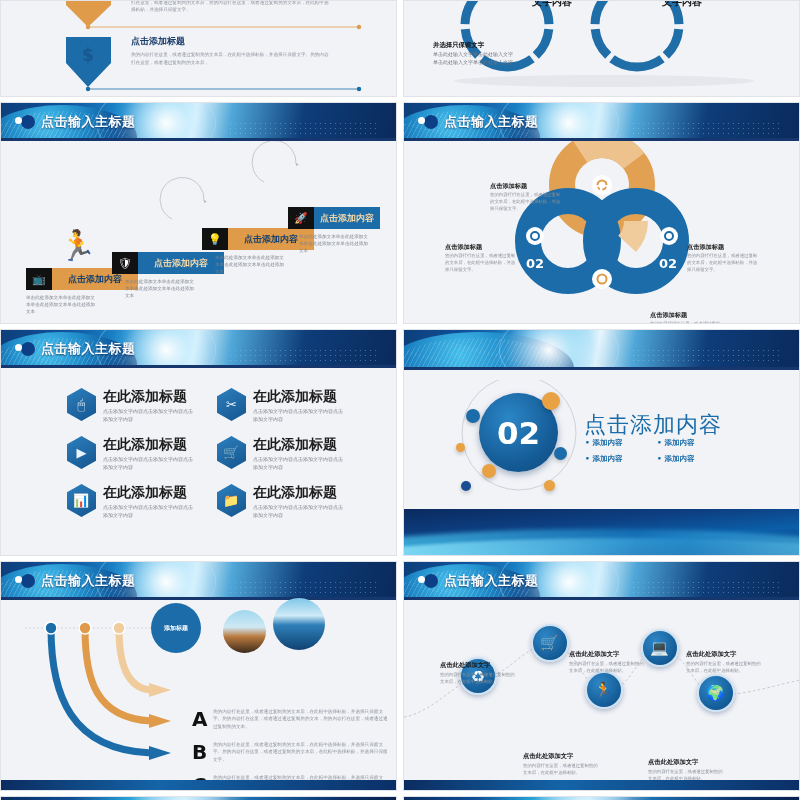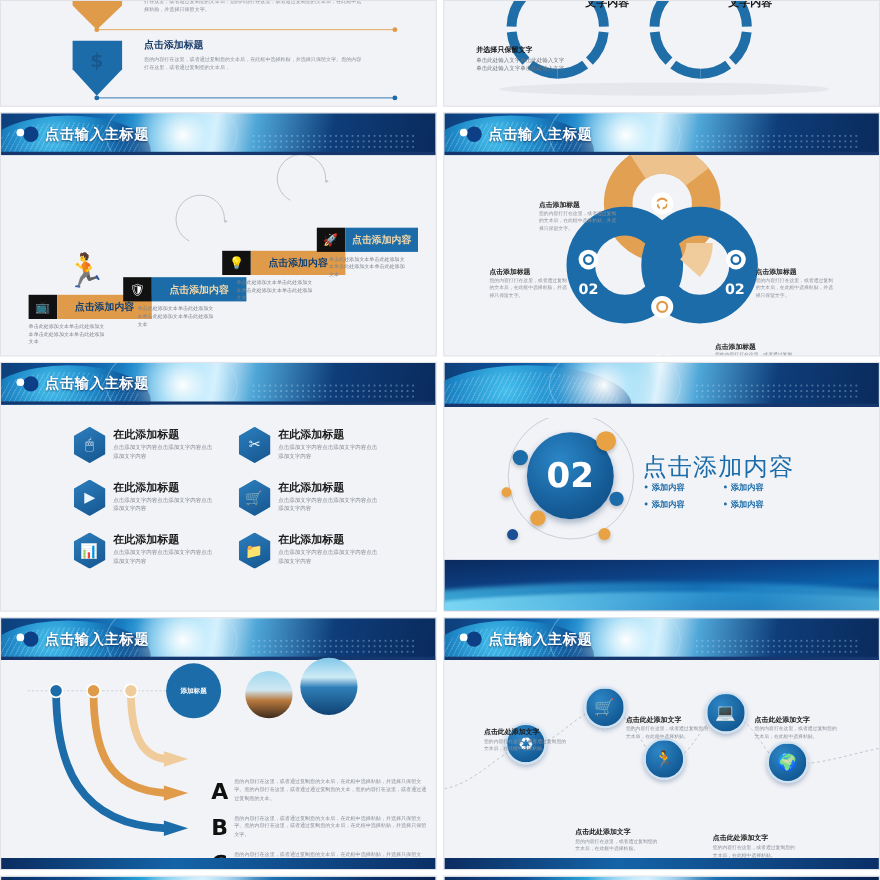--- a/index.html
+++ b/index.html
@@ -54,21 +54,21 @@
   .knot-lbl-h{ position:absolute; font-size:6.2px; font-weight:700; color:#222; }
   .knot-lbl-b{ position:absolute; font-size:4.4px; color:#8c9098; line-height:1.55; width:73px; }
   .knot-num { position:absolute; font-size:13px; font-weight:700; color:#fff; }
 
   
   .hexitem { position:absolute; display:flex; gap:7px; }
   .hex { width:29px; height:33px; flex:none; position:relative;
          background:linear-gradient(150deg,#2d7fbe,#14558f);
          clip-path:polygon(50% 0,100% 25%,100% 75%,50% 100%,0 75%,0 25%);
          display:flex; align-items:center; justify-content:center; color:#eaf4ff; font-size:13px; }
-  .hexitem .tx h4{ font-size:10px; font-weight:700; color:#1d1d1d; margin-bottom:2px; }
+  .hexitem .tx h4{ font-size:14px; font-weight:700; color:#1d1d1d; margin-bottom:2px; }
   .hexitem .tx p { font-size:5px; color:#7f848d; line-height:1.5; width:92px; }
 
   
   .bigcirc { position:absolute; border-radius:50%; background:radial-gradient(circle at 38% 32%,#2b86c6,#145a95 65%,#0f4b80);
              display:flex; align-items:center; justify-content:center; color:#fff;
              box-shadow:0 3px 7px rgba(10,50,95,.35); }
   .dot { position:absolute; border-radius:50%; box-shadow:0 2px 4px rgba(0,0,0,.22); }
 
   
   .abc { position:absolute; font-size:20px; font-weight:700; color:#111; line-height:1; }

